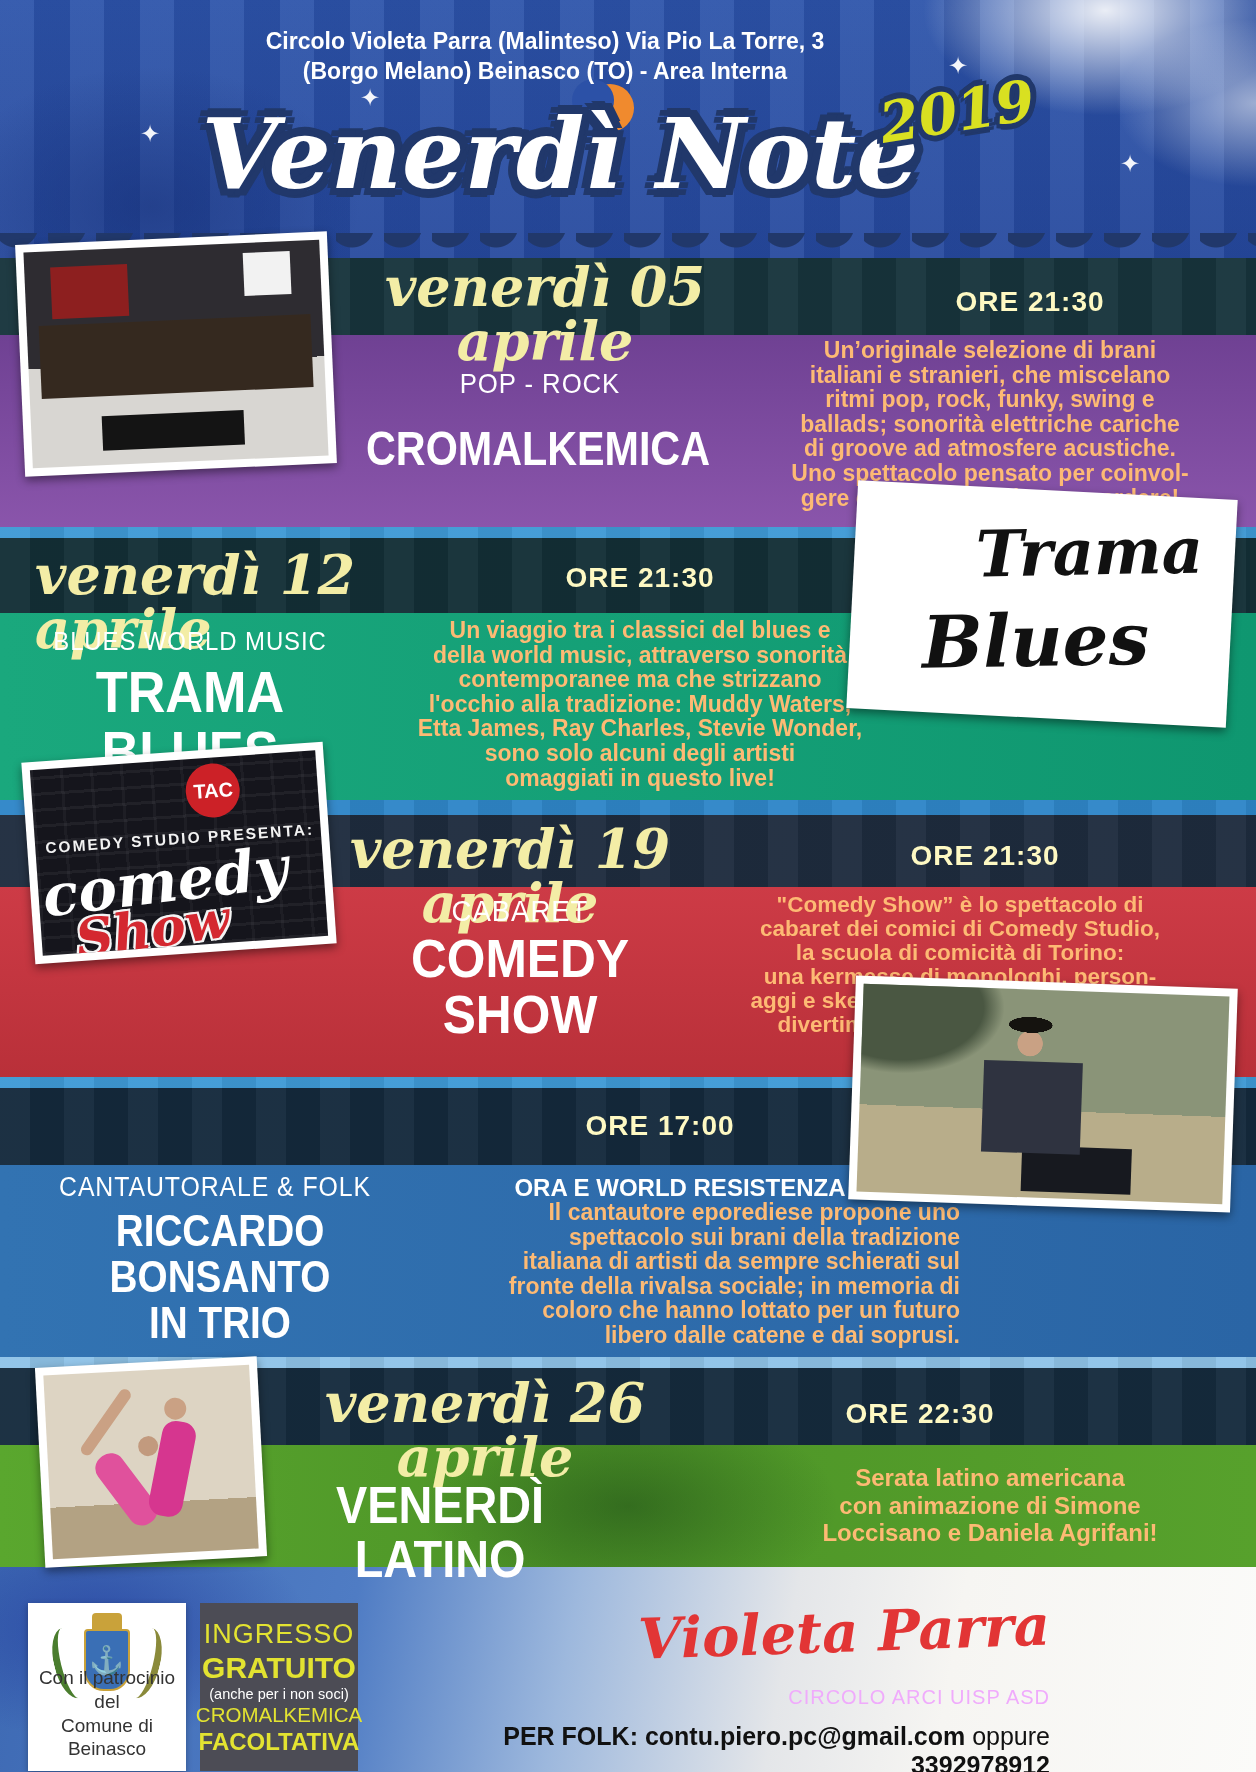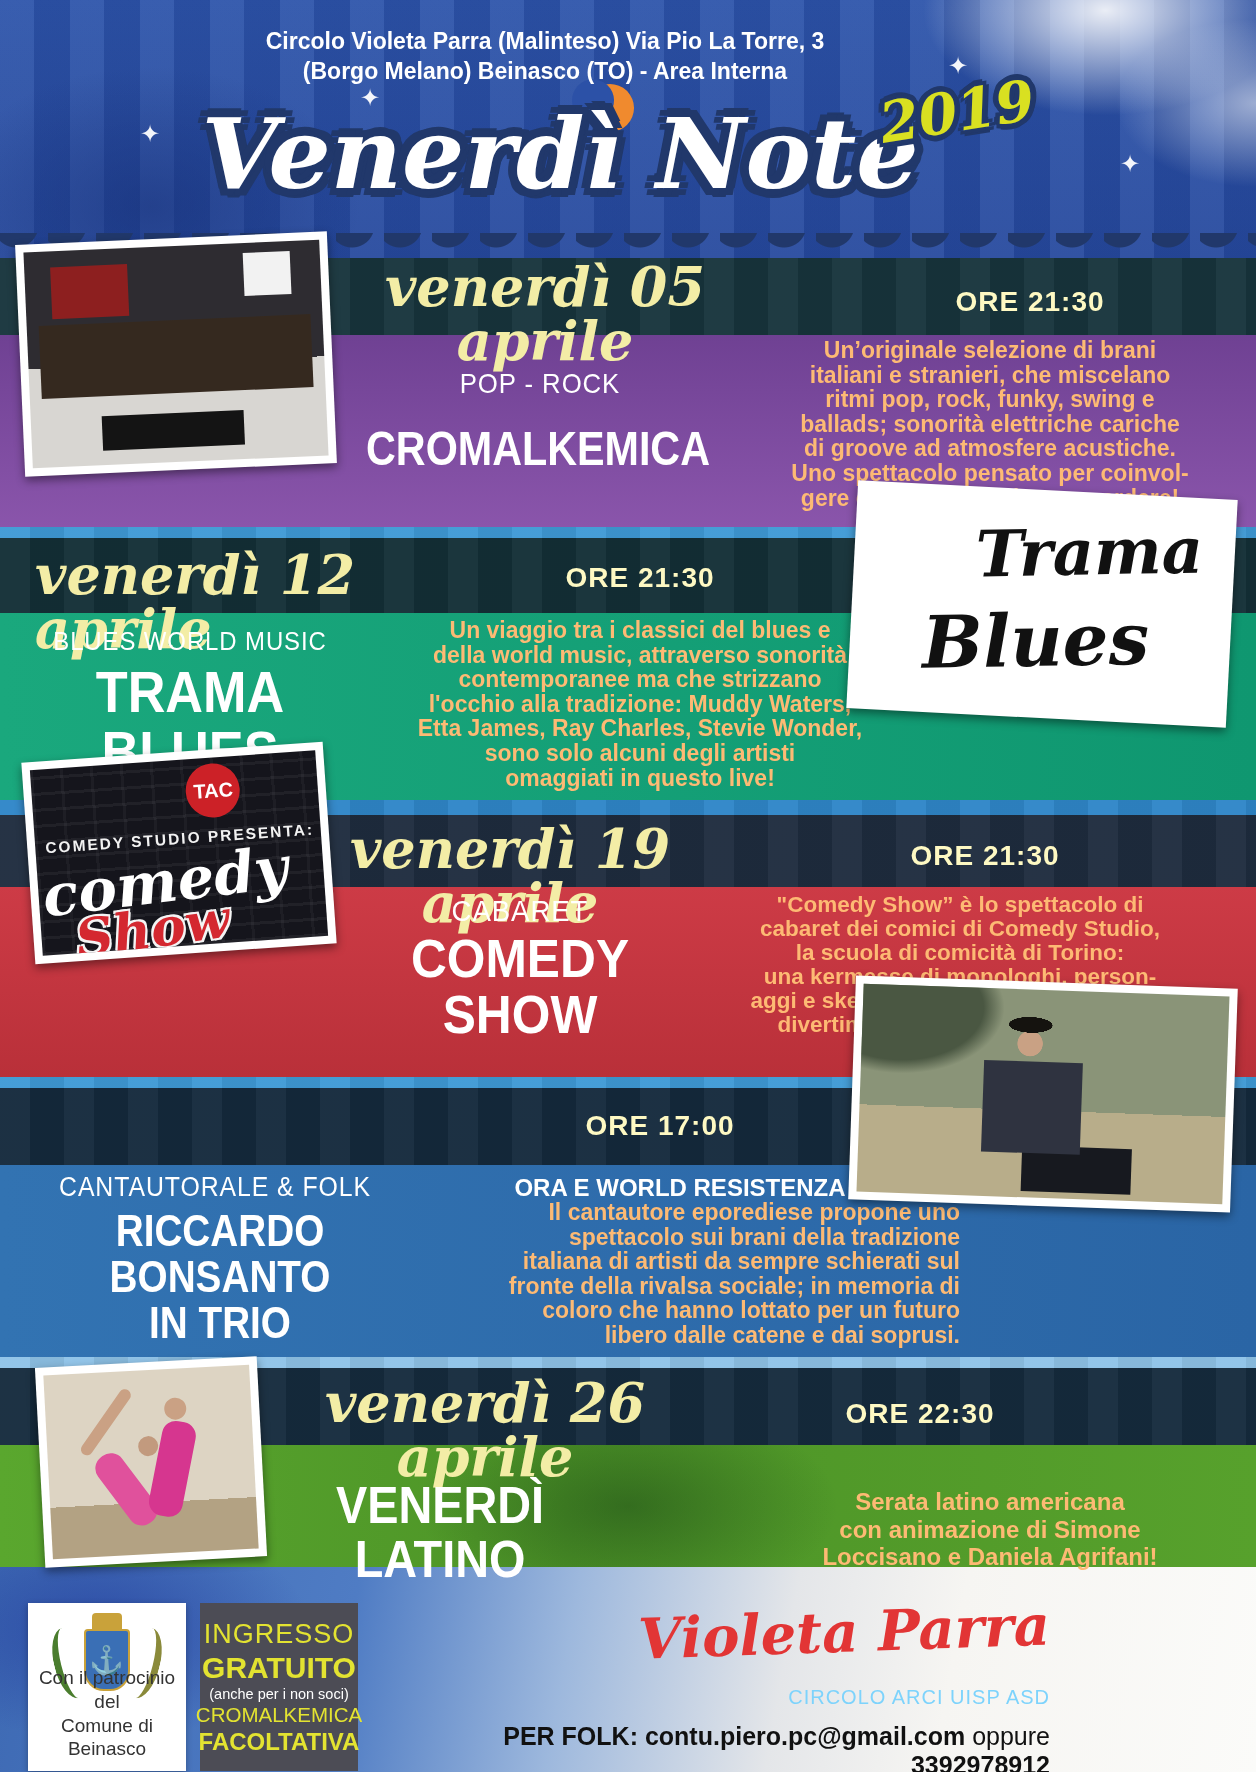--- a/index.html
+++ b/index.html
@@ -121,21 +121,21 @@
   .admission{left:200px;top:1603px;width:158px;height:168px;background:#4c4c55;z-index:5;color:#e3e331;
      display:flex;flex-direction:column;align-items:center;justify-content:center;gap:1px;}
   .adm1{font-size:27px;letter-spacing:1px;}
   .adm2{font-size:30px;font-weight:bold;}
   .adm3{font-size:14.5px;color:#fff;}
   .adm4{font-size:20.5px;}
   .adm5{font-size:24px;font-weight:bold;}
 
   .club-name{left:560px;top:1600px;width:490px;text-align:right;z-index:5;color:#e23535;
      font-family:"DejaVu Serif",serif;font-style:italic;font-weight:bold;font-size:56px;transform:rotate(-2deg);}
-  .club-sub{left:560px;top:1686px;width:490px;text-align:right;z-index:5;color:#7dd3fc;font-size:20px;letter-spacing:1px;}
+  .club-sub{left:560px;top:1686px;width:490px;text-align:right;z-index:5;color:#f0abfc;font-size:20px;letter-spacing:1px;}
   .info{left:480px;top:1722px;width:570px;text-align:right;z-index:5;color:#111;font-size:25px;}
   .info b{font-weight:bold;}
   .info .light{font-weight:normal;}
 </style>
 </head>
 <body>
 
 <div class="poster">
 
   <div class="abs header"></div>
@@ -243,21 +243,21 @@
   <div class="abs frame" style="left:40px;top:1362px;width:206px;height:184px;transform:rotate(-3deg);">
     <div class="frame-inner photo5i">
       <div class="legA"></div>
       <div class="dancerB"></div>
       <div class="dancerA"></div>
       <div class="headA"></div>
       <div class="headB"></div>
     </div>
   </div>
   <div class="abs artist center" style="left:255px;top:1478px;width:370px;font-size:52px;transform:scaleX(.9);">VENERDÌ LATINO</div>
-  <div class="abs desc center preline" style="left:740px;top:1464px;width:500px;font-size:24px;line-height:1.15;margin-top:24px;">Serata latino americana
+  <div class="abs desc center preline" style="left:740px;top:1464px;width:500px;font-size:24px;line-height:1.15;">Serata latino americana
 con animazione di Simone
 Loccisano e Daniela Agrifani!</div>
 
   <div class="abs patro center">
     <div class="crest">
       <div class="laurelL"></div>
       <div class="laurelR"></div>
       <div class="crown"></div>
       <div class="shield">⚓</div>
     </div>

